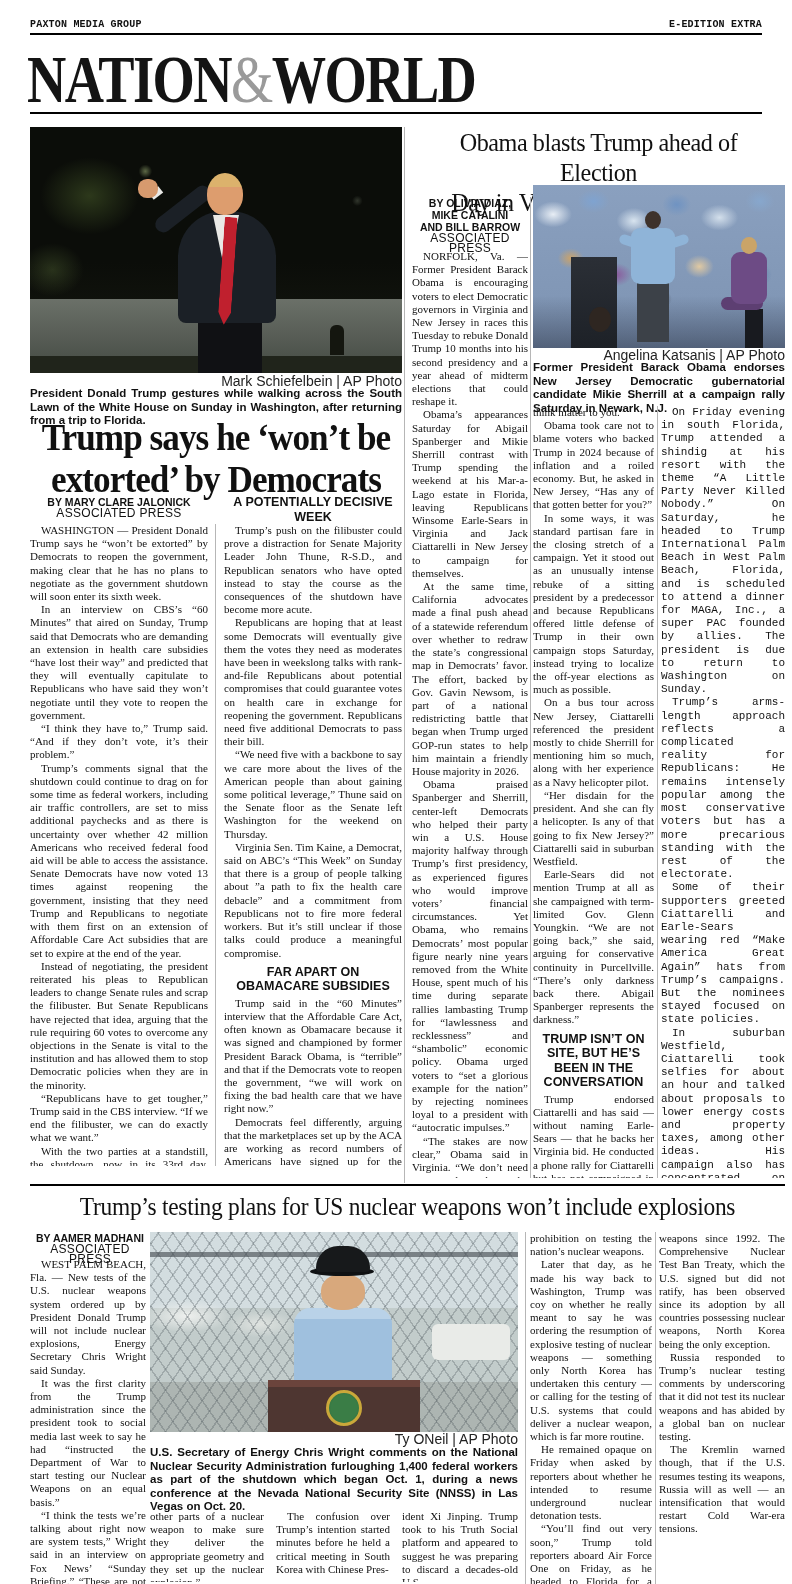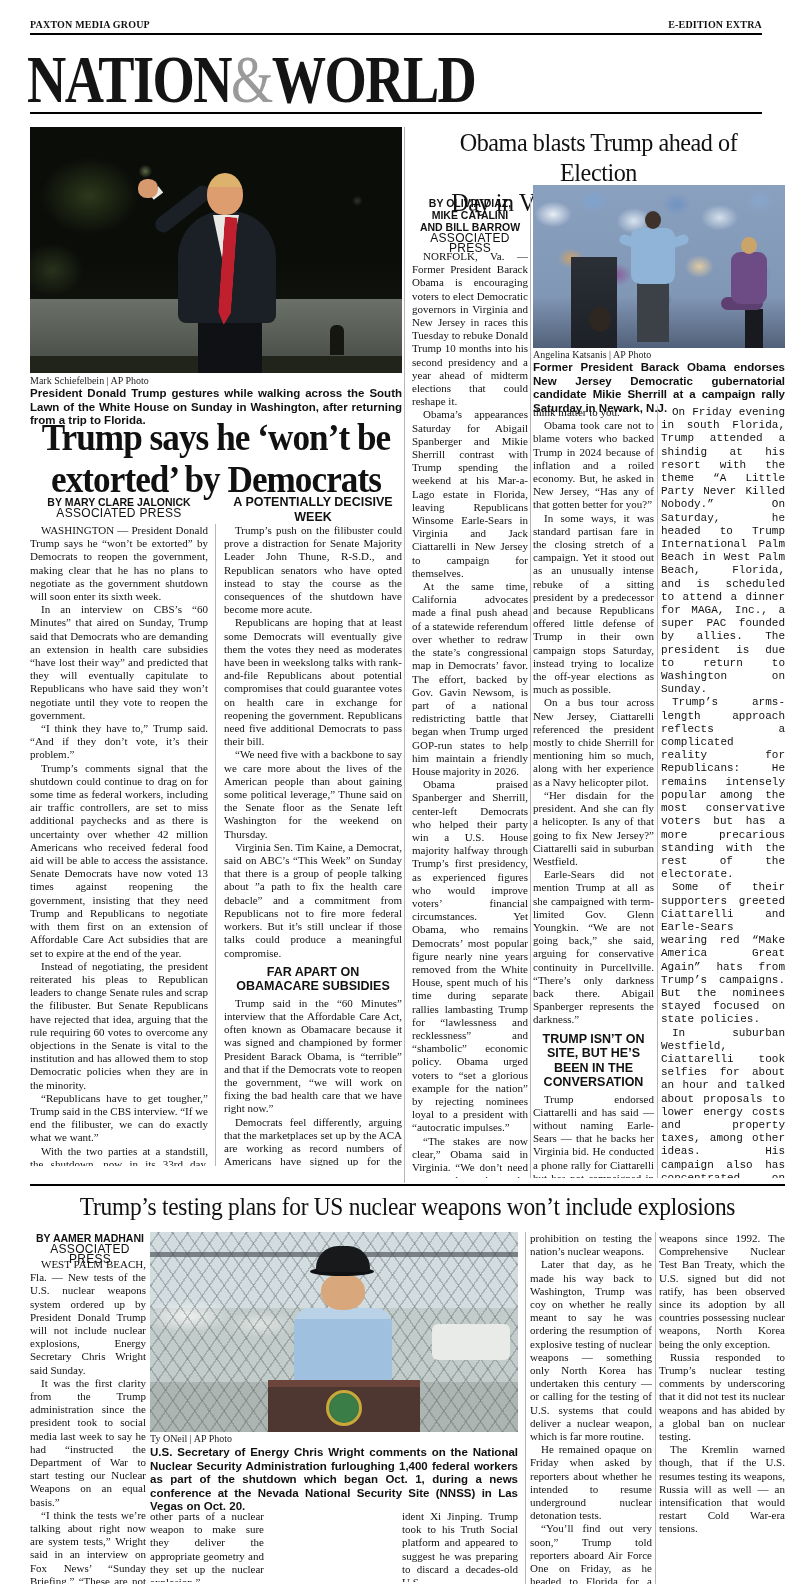--- a/index.html
+++ b/index.html
@@ -1,29 +1,29 @@
 <!DOCTYPE html>
 <html><head>
 <meta charset="utf-8">
 <style>
   html,body{margin:0;padding:0;background:#fff;}
   .page{position:relative;width:792px;height:1584px;background:#fff;overflow:hidden;
         font-family:"Liberation Serif",serif;color:#111;}
   .abs{position:absolute;}
 
   
-  .pubname{font-family:Liberation Serif, serif;font-weight:bold;font-size:10px;letter-spacing:.2px;color:#111;}
+  .pubname{font-family:Liberation Mono, monospace;font-weight:bold;font-size:10px;letter-spacing:.2px;color:#111;}
   .rule{background:#000;}
   .masthead{font-size:68px;line-height:62px;font-weight:bold;letter-spacing:-2px;color:#141414;
             transform:scaleX(.8);transform-origin:left top;white-space:nowrap;}
   .masthead .amp{color:#9a9a9a;font-weight:normal;}
 
   
   .photo{overflow:hidden;}
-  .credit{font-family:Liberation Serif, serif;font-size:10px;line-height:10px;color:#222;}
+  .credit{font-family:Liberation Sans, sans-serif;font-size:14px;line-height:10px;color:#222;text-align:right;}
   .caption{font-family:"Liberation Sans",sans-serif;font-weight:bold;font-size:11.5px;line-height:13.5px;
            text-align:justify;color:#111;}
 
   
   .hl1{font-weight:bold;font-size:37px;line-height:42px;text-align:center;letter-spacing:-1px;
        transform:scaleX(.95);transform-origin:center top;}
   .hl2{font-size:26px;line-height:30px;text-align:center;letter-spacing:-.5px;
        transform:scaleX(.93);transform-origin:center top;}
   .hl3{font-size:26px;line-height:30px;text-align:center;letter-spacing:-.3px;white-space:nowrap;
        transform:scaleX(.9);transform-origin:center top;}
@@ -251,20 +251,23 @@
     <div class="abs p3cap"></div>
     <div class="abs p3podium"></div>
     <div class="abs p3seal"></div>
   </div>
   <div class="abs credit" style="left:150px;top:1434px;width:368px;">Ty ONeil | AP Photo</div>
   <div class="abs caption" style="left:150px;top:1446px;width:368px;">U.S. Secretary of Energy Chris Wright comments on the National Nuclear Security Administration furloughing 1,400 federal workers as part of the shutdown which began Oct. 1, during a news conference at the Nevada National Security Site (NNSS) in Las Vegas on Oct. 20.</div>
 
   <div class="abs col" style="left:150px;top:1510px;width:114px;height:72px;">
       <p class="para noindent">other parts of a nuclear weapon to make sure they deliver the appropriate geometry and they set up the nuclear explosion.”</p>
     </div>
+  <div class="abs col" style="left:276px;top:1510px;width:114px;height:72px;">
+      <p class="para">The confusion over Trump’s intention started minutes before he held a critical meeting in South Korea with Chinese Pres-</p>
+    </div>
   <div class="abs col" style="left:402px;top:1510px;width:116px;height:72px;">
       <p class="para noindent">ident Xi Jinping. Trump took to his Truth Social platform and appeared to suggest he was preparing to discard a decades-old U.S.</p>
     </div>
 
   <div class="abs colrule" style="left:525px;top:1232px;height:352px;"></div>
   <div class="abs col" style="left:530px;top:1232px;width:122px;height:352px;">
       <p class="para noindent">prohibition on testing the nation’s nuclear weapons.</p>
       <p class="para">Later that day, as he made his way back to Washington, Trump was coy on whether he really meant to say he was ordering the resumption of explosive testing of nuclear weapons — something only North Korea has undertaken this century — or calling for the testing of U.S. systems that could deliver a nuclear weapon, which is far more routine.</p>
       <p class="para">He remained opaque on Friday when asked by reporters about whether he intended to resume underground nuclear detonation tests.</p>
       <p class="para">“You’ll find out very soon,” Trump told reporters aboard Air Force One on Friday, as he headed to Florida for a weekend stay.</p>

